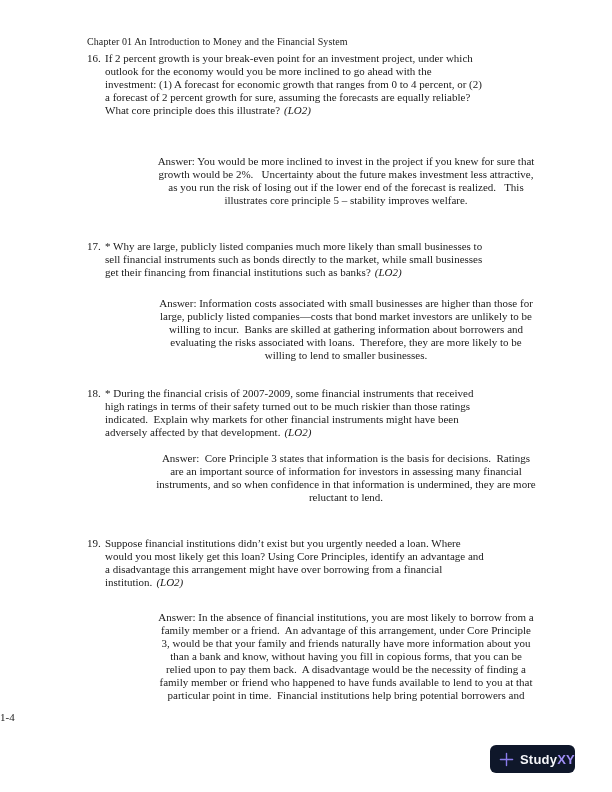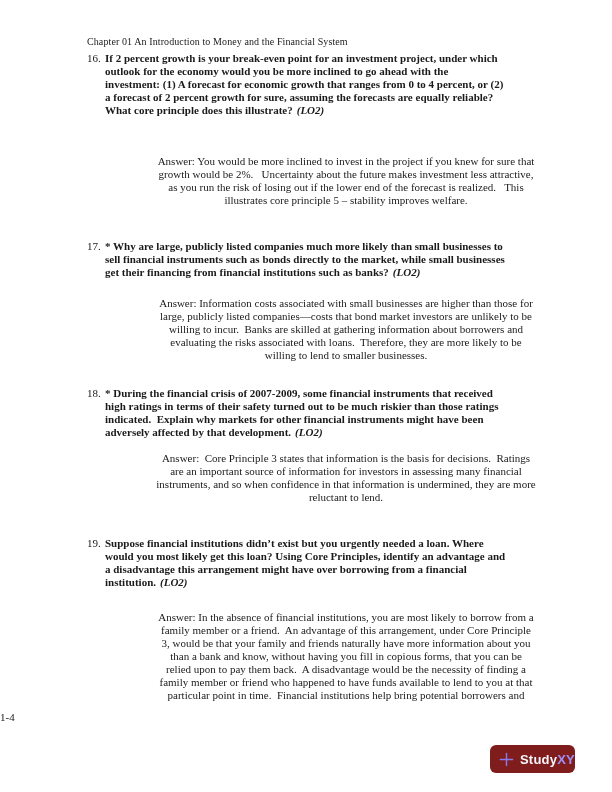--- a/index.html
+++ b/index.html
@@ -32,21 +32,20 @@
     font-size: 11px;
     line-height: 13px;
   }
   .qnum {
     flex: none;
     width: 18px;
   }
   .qbody {
     flex: 1;
     white-space: pre-wrap;
-    font-weight: bold;
   }
   .lo {
     font-style: italic;
     margin-left: 4px;
     text-align: right;
   }
   .a {
     position: absolute;
     left: 120px;
     width: 452px;
@@ -61,21 +60,21 @@
     right: 0;
     top: 711px;
     font-size: 11px;
   }
   .logo-badge {
     position: absolute;
     left: 490px;
     top: 745px;
     width: 85px;
     height: 28px;
-    background: #7f1d1d;
+    background: #0f172a;
     border-radius: 6px;
     display: flex;
     align-items: center;
     padding: 0 9px;
     box-sizing: border-box;
     gap: 6px;
     font-family: "Liberation Sans", "DejaVu Sans", sans-serif;
   }
   .logo-plus {
     flex: none;

